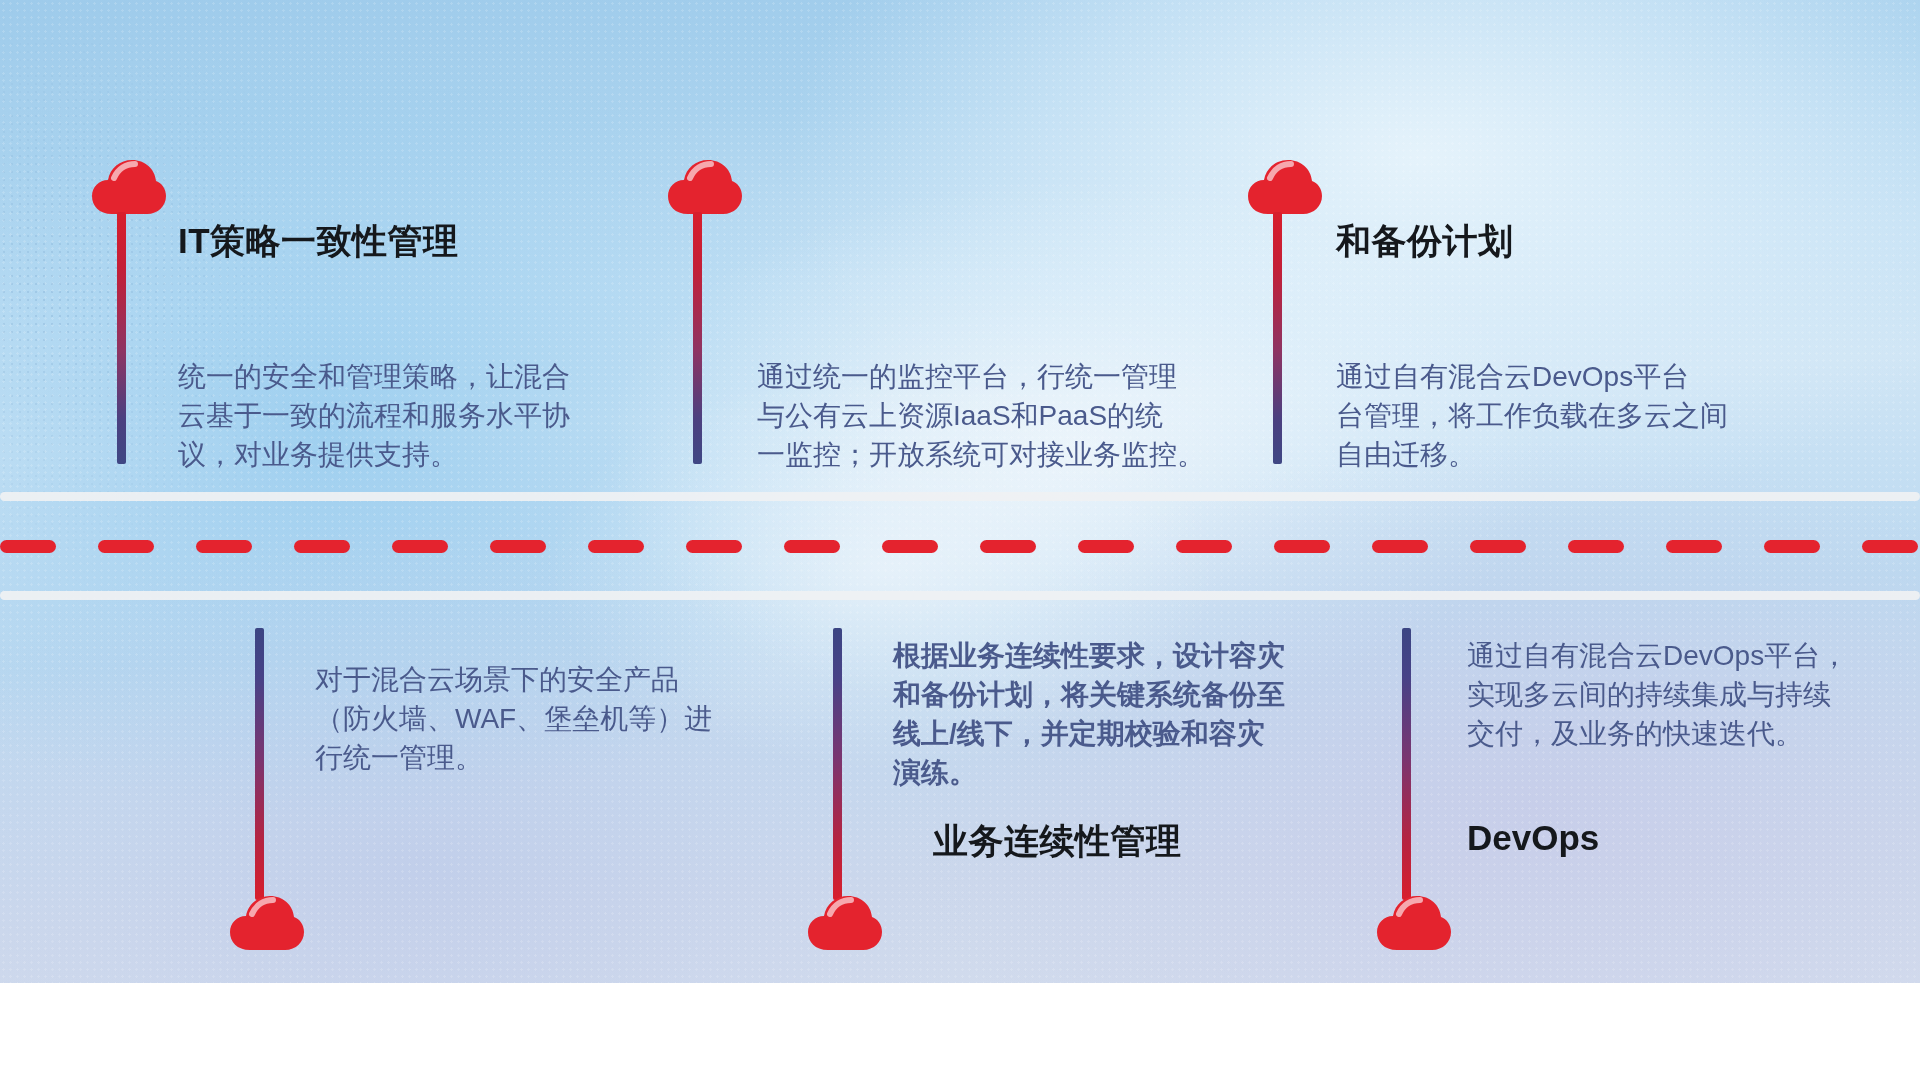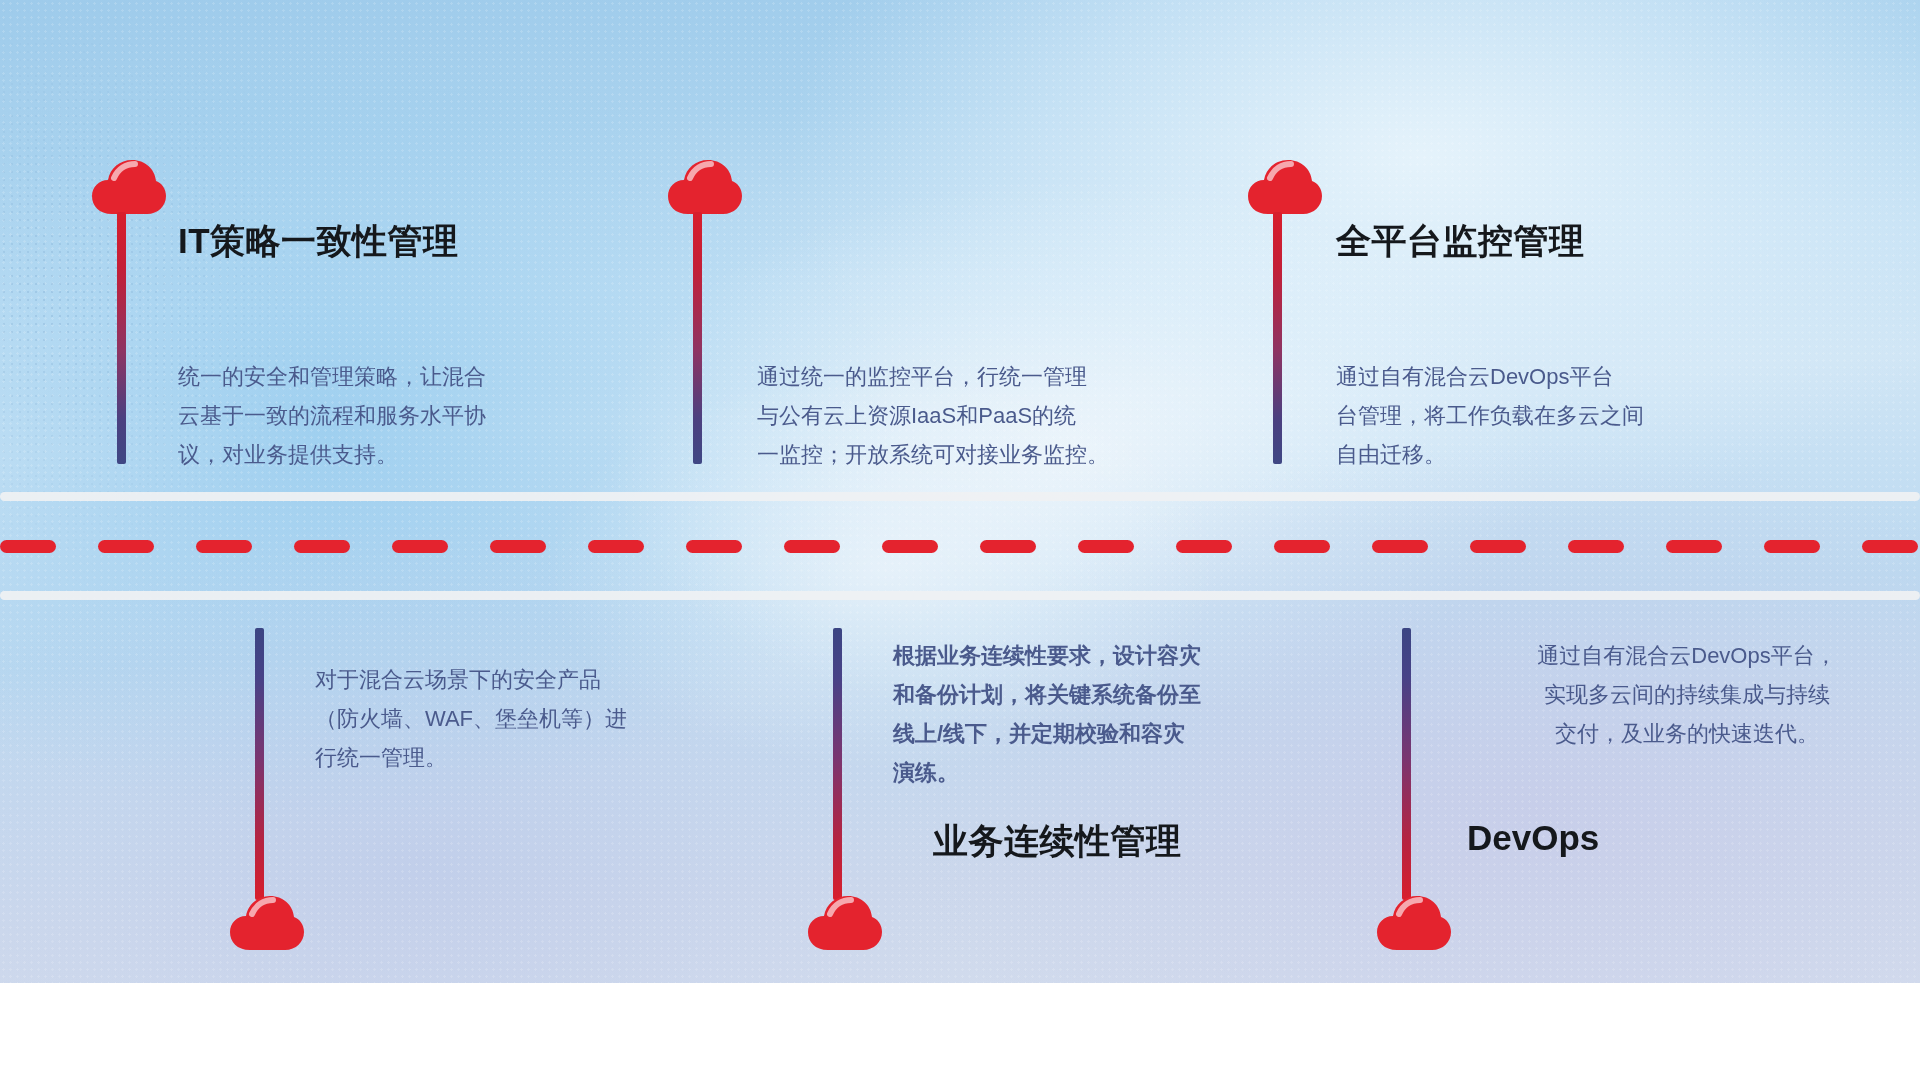--- a/index.html
+++ b/index.html
@@ -136,21 +136,21 @@
     font-weight:700;
     color:#15181c;
     letter-spacing:.5px;
     white-space:nowrap;
   }
   .heading-latin{ letter-spacing:0; }
 
   
   .body{
     position:absolute;
-    font-size:22px;
+    font-size:28px;
     line-height:39px;
     color:#4a5a8c;
     white-space:pre-line;
   }
 </style>
 </head>
 <body>
 
 <div id="stage">
 
@@ -187,21 +187,21 @@
 与公有云上资源IaaS和PaaS的统
 一监控；开放系统可对接业务监控。</div>
 
   <div class="cloud" style="left:1248px; top:160px;">
     <svg viewBox="0 0 74 56" xmlns="http://www.w3.org/2000/svg">
       <path d="M20 54 C7 54 0 46 0 36 C0 27 7 20 16 20 C18 8 28 0 40 0 C53 0 63 9 64 21 C70 23 74 29 74 36 C74 46 66 54 55 54 Z" fill="#e4232e"></path>
       <path d="M22 18 C26 9 34 4 43 4" fill="none" stroke="#f6a8ae" stroke-width="6" stroke-linecap="round"></path>
     </svg>
   </div>
   <div class="stem stem-top" style="left:1273px; top:212px; height:252px;"></div>
-  <div class="heading" style="left:1336px; top:218px;">全平台监控管理</div>
+  <div class="heading" style="left:1336px; top:218px;">和备份计划</div>
   <div class="body" style="left:1336px; top:357px; width:450px;">通过自有混合云DevOps平台
 台管理，将工作负载在多云之间
 自由迁移。</div>
 
   <div id="divider">
     <div class="rail" id="rail-top"></div>
     <div id="dashes">
         <div class="dash"></div>
         <div class="dash"></div>
         <div class="dash"></div>
@@ -250,18 +250,18 @@
 演练。</div>
   <div class="heading" style="left:893px; top:818px;margin-left:40px;">业务连续性管理</div>
 
   <div class="stem stem-bottom" style="left:1402px; top:628px; height:272px;"></div>
   <div class="cloud" style="left:1377px; top:896px;">
     <svg viewBox="0 0 74 56" xmlns="http://www.w3.org/2000/svg">
       <path d="M20 54 C7 54 0 46 0 36 C0 27 7 20 16 20 C18 8 28 0 40 0 C53 0 63 9 64 21 C70 23 74 29 74 36 C74 46 66 54 55 54 Z" fill="#e4232e"></path>
       <path d="M22 18 C26 9 34 4 43 4" fill="none" stroke="#f6a8ae" stroke-width="6" stroke-linecap="round"></path>
     </svg>
   </div>
-  <div class="body" style="left:1467px; top:636px; width:440px;text-align:center;">通过自有混合云DevOps平台，
+  <div class="body" style="left:1467px; top:636px; width:440px;">通过自有混合云DevOps平台，
 实现多云间的持续集成与持续
 交付，及业务的快速迭代。</div>
   <div class="heading heading-latin" style="left:1467px; top:818px;">DevOps</div>
 
 </div>
 
 </body></html>

